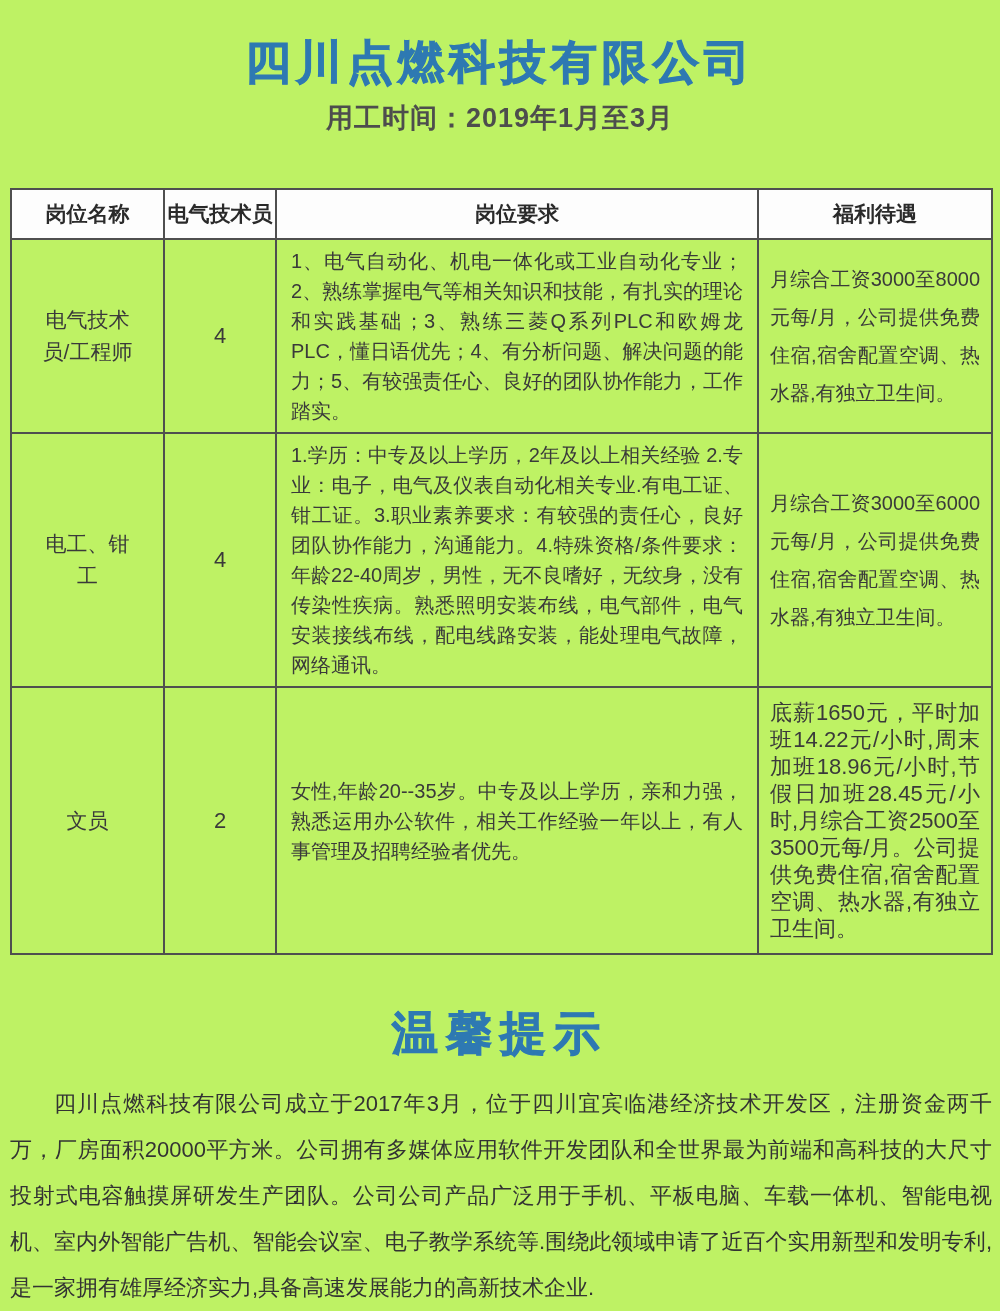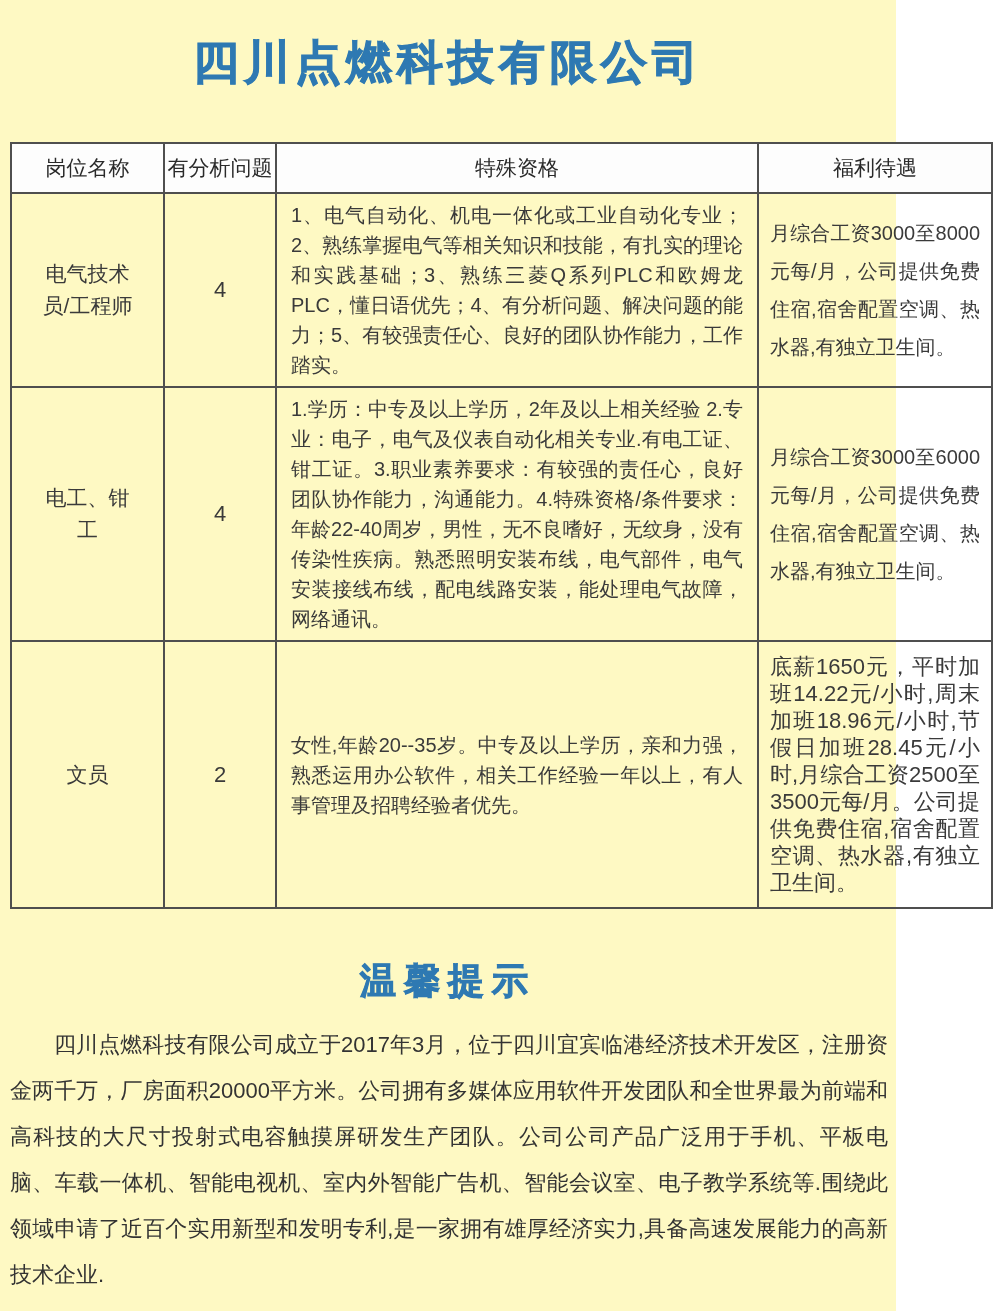--- a/index.html
+++ b/index.html
@@ -8,23 +8,23 @@
     background: #ffffff;
   }
   body {
     width: 1000px;
     height: 1311px;
     font-family: "Liberation Sans", "DejaVu Sans", sans-serif;
     color: #3c3c3c;
     overflow: hidden;
   }
   .page {
-    width: 896px;
+    width: 1000px;
     height: 1311px;
-    background: #fef9c3;
+    background: #bef264;
     box-sizing: border-box;
   }
   
   .header {
     padding-top: 34px;
     text-align: center;
   }
   .company-title {
     margin: 0;
     font-size: 46px;
@@ -51,21 +51,21 @@
   .jobs-table th, .jobs-table td {
     border: 2px solid #4f4f4f;
     box-sizing: border-box;
   }
   .jobs-table thead tr { height: 50px; }
   .jobs-table tbody tr:nth-child(1) { height: 190px; }
   .jobs-table tbody tr:nth-child(2) { height: 238px; }
   .jobs-table tbody tr:nth-child(3) { height: 267px; }
   .jobs-table th {
     font-size: 21px;
-    font-weight: 400;
+    font-weight: 700;
     color: #2a2a2a;
     text-align: center;
     background: #fdfdfd;
   }
   .c-pos {
     text-align: center;
     font-size: 21px;
     color: #3a3a3a;
     padding: 0 24px;
     line-height: 32px;
@@ -92,21 +92,21 @@
     border-radius: 22px;
   }
   .jobs-table tbody tr:nth-child(3) .c-ben {
     line-height: 27px;
     font-size: 22px;
   }
   
   .notice-title {
     margin: 48px 0 0 0;
     text-align: center;
-    font-size: 36px;
+    font-size: 46px;
     font-weight: 900;
     letter-spacing: 8px;
     color: #2e79b2;
     -webkit-text-stroke: 1px #2e79b2;
   }
   .intro-heading {
     margin: 52px 0 0 12px;
     font-size: 23px;
     font-weight: 800;
     color: #222222;
@@ -121,34 +121,35 @@
     text-indent: 2em;
   }
 </style>
 </head>
 <body>
 
 <div class="page">
 
   <header class="header">
     <h1 class="company-title">四川点燃科技有限公司</h1>
+    <div class="subtitle">用工时间：2019年1月至3月</div>
   </header>
 
   <table class="jobs-table">
     <colgroup>
       <col style="width:153px">
       <col style="width:112px">
       <col style="width:482px">
       <col style="width:234px">
     </colgroup>
     <thead>
       <tr>
         <th>岗位名称</th>
-        <th>有分析问题</th>
-        <th>特殊资格</th>
+        <th>电气技术员</th>
+        <th>岗位要求</th>
         <th>福利待遇</th>
       </tr>
     </thead>
     <tbody>
       <tr>
         <td class="c-pos">电气技术员/工程师</td>
         <td class="c-num">4</td>
         <td class="c-req">1、电气自动化、机电一体化或工业自动化专业；2、熟练掌握电气等相关知识和技能，有扎实的理论和实践基础；3、熟练三菱Q系列PLC和欧姆龙PLC，懂日语优先；4、有分析问题、解决问题的能力；5、有较强责任心、良好的团队协作能力，工作踏实。</td>
         <td class="c-ben">月综合工资3000至8000元每/月，公司提供免费住宿,宿舍配置空调、热水器,有独立卫生间。</td>
       </tr>

